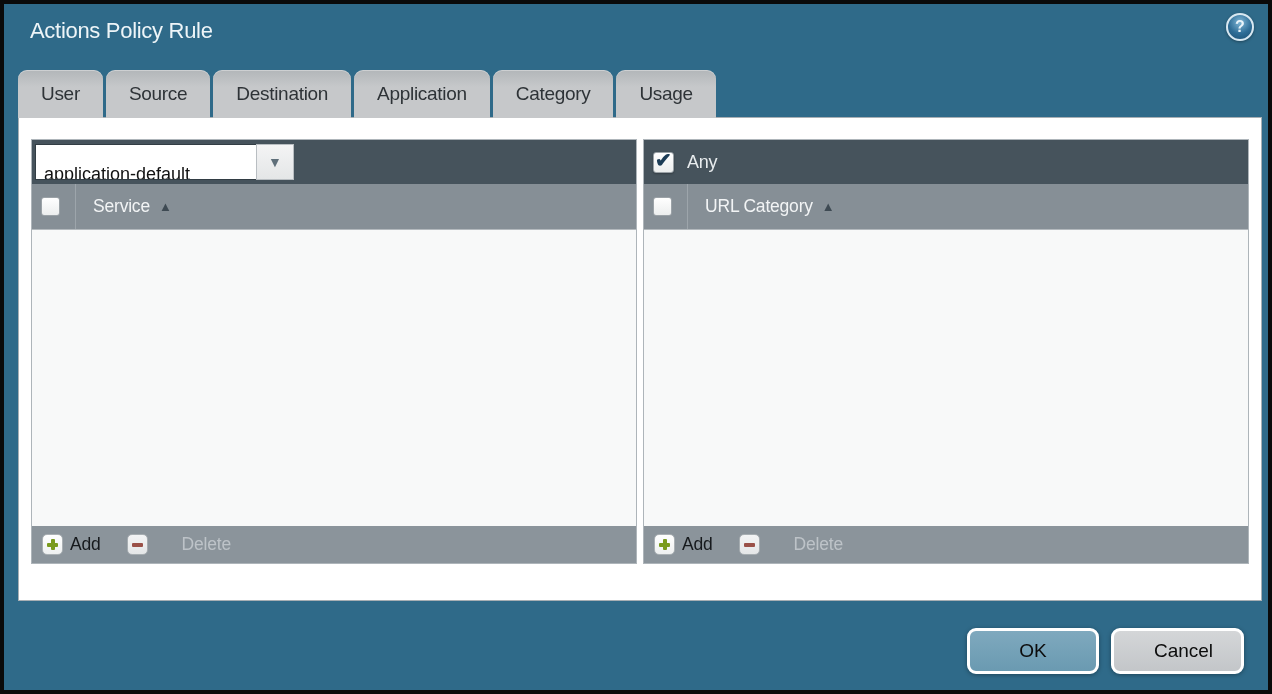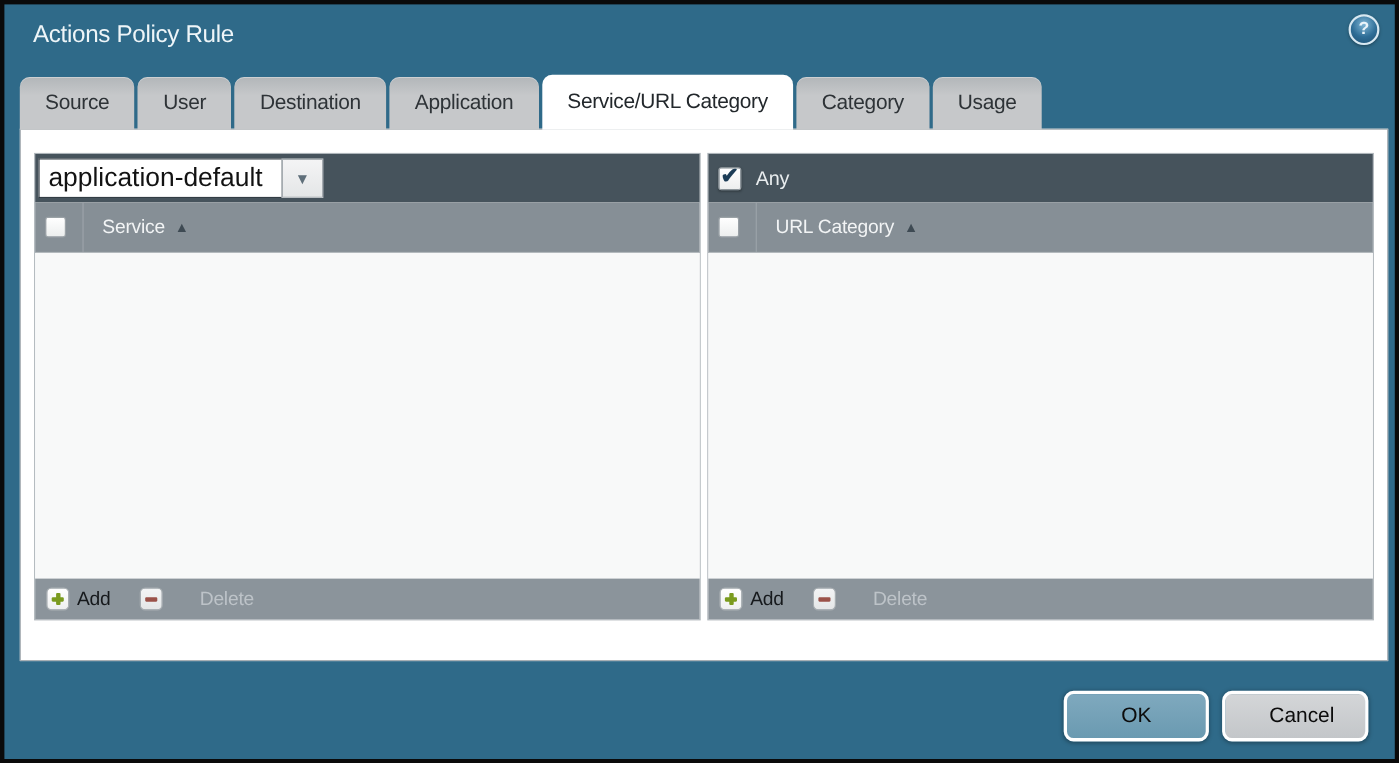--- a/index.html
+++ b/index.html
@@ -69,22 +69,22 @@
     height: 44px; flex: 0 0 44px;
     background: #46535c;
     display: flex; align-items: center;
   }
   
   .combo { display: flex; margin-left: 3px; height: 36px; cursor: pointer; }
   .combo-input {
     width: 221px; height: 36px;
     background: #ffffff;
     border: 1px solid #323d44; border-right: none;
-    font-size: 24px; color: #121212;
-    padding: 0 8px; line-height: 34px;
+    font-size: 18px; color: #121212;
+    padding: 12px 8px; line-height: 34px;
     overflow: hidden; white-space: nowrap;
   }
   .combo-btn {
     width: 38px; height: 36px;
     background: linear-gradient(#f4f4f5, #e4e6e7);
     border: 1px solid #b9bec2;
     display: flex; align-items: center; justify-content: center;
     font-size: 14px; color: #5f6f7a;
   }
   
@@ -179,25 +179,24 @@
 
 <div class="dialog">
 
   <div class="title">Actions Policy Rule</div>
 
   <div class="help-btn">
     <span>?</span>
   </div>
 
   <div class="tabs">
+    <div class="tab">User</div>
     <div class="tab">Source</div>
-    <div class="tab">User</div>
     <div class="tab">Destination</div>
     <div class="tab">Application</div>
-    <div class="tab active">Service/URL Category</div>
     <div class="tab">Category</div>
     <div class="tab">Usage</div>
   </div>
 
   <div class="content">
 
     <div class="panel left">
       <div class="panel-topbar">
         <div class="combo">
           <div class="combo-input">application-default</div>

